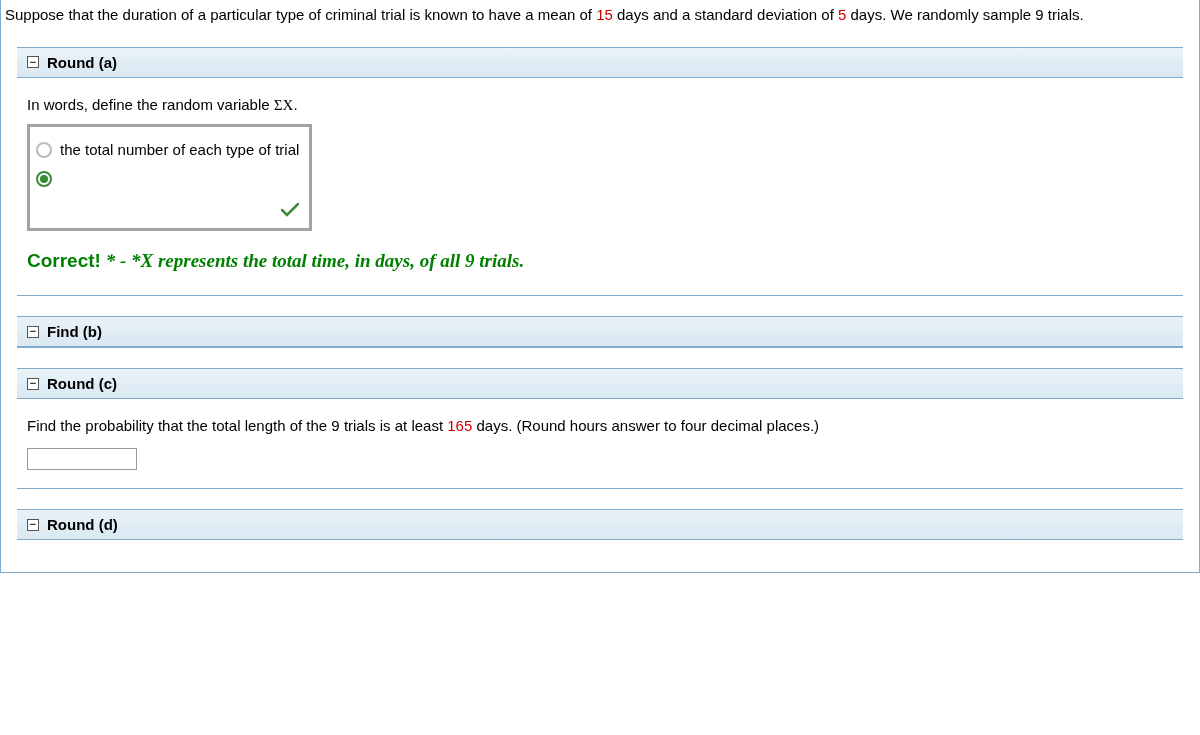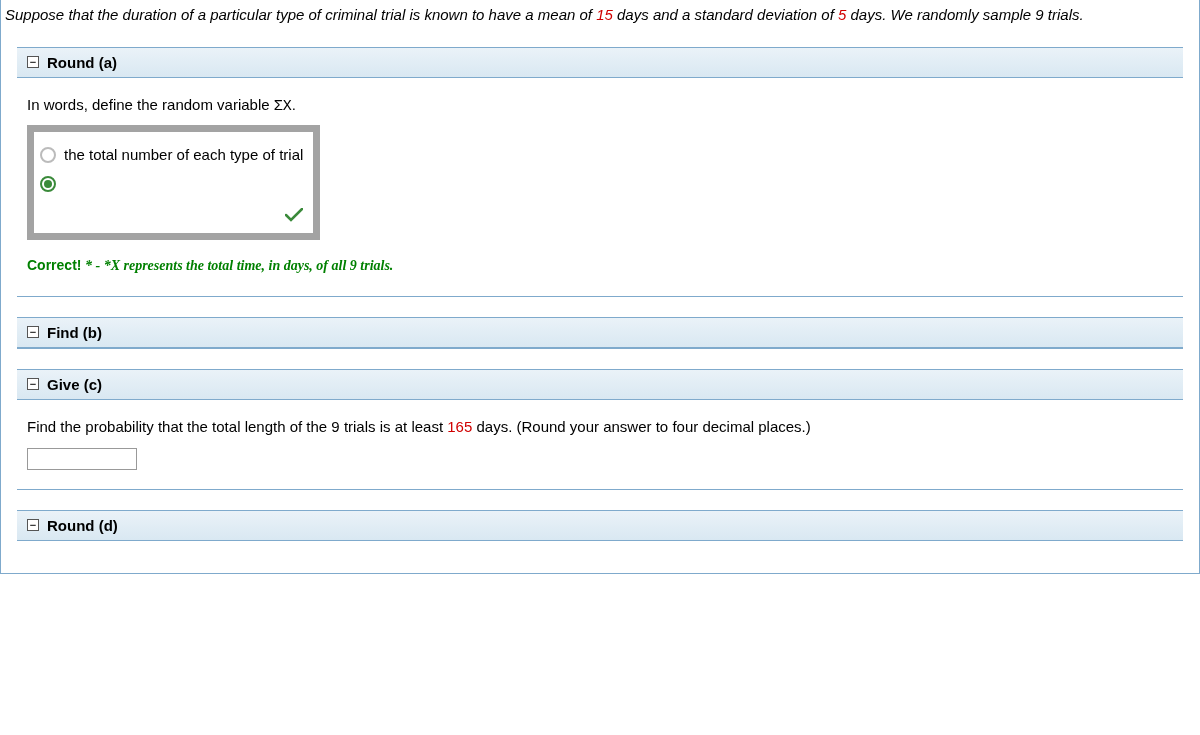--- a/index.html
+++ b/index.html
@@ -11,21 +11,20 @@
     background: #fff;
   }
   .page {
     width: 1200px;
     border: 1px solid #7faacc;
     border-top: none;
   }
   .question-text {
     padding: 4px 4px 20px 4px;
     line-height: 1.5;
-    font-style: italic;
   }
   .red { color: #d00000; }
   .green { color: #008000; font-weight: bold; }
   .part-container {
     border: 1px solid #7faacc;
     border-left: none;
     border-right: none;
     margin: 0 16px 20px 16px;
   }
   .part-container:last-child { margin-bottom: 0; border-bottom: none;}
@@ -48,21 +47,21 @@
     justify-content: center;
     font-size: 11px;
     line-height: 1;
     color: #333;
   }
   .part-body {
     padding: 14px 10px 18px 10px;
     line-height: 1.7;
   }
   .options-box {
-    border: 7px solid #a3a3a3;
+    border: 3px solid #a3a3a3;
     display: inline-block;
     padding: 6px 10px 4px 6px;
     margin-top: 6px;
   }
   .option-row {
     display: flex;
     align-items: center;
     gap: 8px;
     padding: 4px 0;
   }
@@ -88,28 +87,28 @@
     top: 2px;
     left: 2px;
   }
   .check-row {
     text-align: right;
     padding-top: 8px;
   }
   .checkmark-svg { color: #3a8a3a; }
   .feedback {
     margin-top: 14px;
-    font-size: 14px;
+    font-size: 19px;
   }
   .serif-var {
     font-family: "Times New Roman", serif;
     font-style: italic;
   }
   .serif-up {
-    font-family: Liberation Mono, monospace;
+    font-family: Liberation Serif, serif;
   }
   .text-input {
     border: 1px solid #999;
     height: 22px;
     width: 58px;
     vertical-align: middle;
     padding: 0 3px;
     font-size: 14px;
   }
   .text-input.wide { width: 110px; }
@@ -167,25 +166,25 @@
   <div class="part-container">
     <div class="part-header">
       <span class="collapse-icon">−</span>
       <span>Find (b)</span>
     </div>
   </div>
 
   <div class="part-container">
     <div class="part-header">
       <span class="collapse-icon">−</span>
-      <span>Give (c)</span>
+      <span>Round (c)</span>
     </div>
     <div class="part-body">
       <div>
-        <span>Find the probability that the total length of the 9 trials is at least </span><span class="red">165</span><span> days. (Round your answer to four decimal places.)</span>
+        <span>Find the probability that the total length of the 9 trials is at least </span><span class="red">165</span><span> days. (Round hours answer to four decimal places.)</span>
       </div>
       <div style="margin-top:6px;">
         <input type="text" class="text-input wide" style="">
       </div>
     </div>
   </div>
 
   <div class="part-container">
     <div class="part-header">
       <span class="collapse-icon">−</span>

